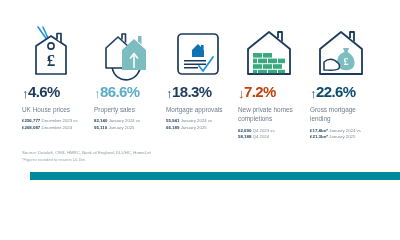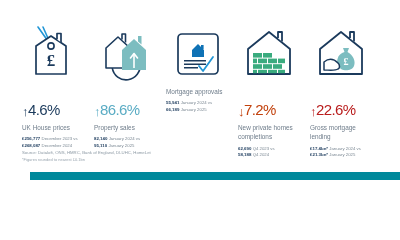--- a/index.html
+++ b/index.html
@@ -36,23 +36,23 @@
   .icon-box {
     height: 60px;
     display: flex;
     align-items: flex-end;
     justify-content: flex-start;
     padding-left: 2px;
     box-sizing: border-box;
   }
   .pct {
     font-size: 15px;
-    font-weight: normal;
+    font-weight: bold;
     letter-spacing: -0.6px;
-    margin-top: 20px;
+    margin-top: 2px;
     line-height: 1;
     white-space: nowrap;
   }
   .pct .arrow {
     font-size: 13px;
     display: inline-block;
     vertical-align: -1px;
   }
   .label {
     font-size: 6.4px;
@@ -170,20 +170,23 @@
       <div class="icon-box">
         <svg width="60" height="58" viewBox="0 0 60 58">
           <rect x="10" y="10" width="40" height="40" rx="4" ry="4" stroke="#1b3a5c" stroke-width="1.7" fill="#ffffff"></rect>
           <path d="M24 26 L30 20 L36 26 L36 33 L24 33 Z" fill="#0f72b5"></path>
           <rect x="33" y="21" width="2.6" height="4" fill="#0f72b5"></rect>
           <rect x="16" y="36" width="22" height="1.5" fill="#1b3a5c"></rect>
           <rect x="16" y="39.5" width="22" height="1.5" fill="#1b3a5c"></rect>
           <rect x="16" y="43" width="14" height="1.5" fill="#1b3a5c"></rect>
           <path d="M31 42 L35 47 L45 33" stroke="#2196d6" stroke-width="1.8" fill="none" stroke-linecap="round" stroke-linejoin="round"></path>
         </svg>
+      </div>
+      <div class="pct" style="color:#1b3a5c">
+        <span class="arrow">↑</span><span>18.3%</span>
       </div>
       <div class="label">Mortgage approvals</div>
       <div class="values">
         <div class="valrow">
           <b>55,941</b>
           <span>January 2024 vs</span>
         </div>
         <div class="valrow">
           <b>66,189</b>
           <span>January 2025</span>
@@ -232,21 +235,21 @@
     <div class="stat">
       <div class="icon-box">
         <svg width="60" height="58" viewBox="0 0 60 58">
           <path d="M8 25 L29 8 L50 25 L50 50 L8 50 Z" stroke="#1b3a5c" stroke-width="1.8" fill="#ffffff" stroke-linejoin="round"></path>
           <path d="M38 14 L38 8 L42 8 L42 17.5" stroke="#1b3a5c" stroke-width="1.8" fill="#ffffff" stroke-linejoin="round"></path>
           <path d="M31 24 L37 24 L35.5 28 C41 31 44 37 42 42 C40.5 46 35 47 31.5 46 C27 45 24 40 25.5 35 C26.5 31 29 29 32.5 28 Z" fill="#7cbdc0"></path>
           <text x="34" y="41" font-family="'Liberation Serif', serif" font-size="10" font-weight="bold" fill="#ffffff" text-anchor="middle">£</text>
           <path d="M12 38 C17 34 22 35 26 39 C28 41 28 44 26 45 C23 47 17 46 12 46 Z" stroke="#1b3a5c" stroke-width="1.5" fill="#ffffff" stroke-linejoin="round"></path>
         </svg>
       </div>
-      <div class="pct" style="color:#b91c1c">
+      <div class="pct" style="color:#0c4a6e">
         <span class="arrow">↑</span><span>22.6%</span>
       </div>
       <div class="label">Gross mortgage lending</div>
       <div class="values">
         <div class="valrow">
           <b>£17.4bn*</b>
           <span>January 2024 vs</span>
         </div>
         <div class="valrow">
           <b>£21.3bn*</b>

